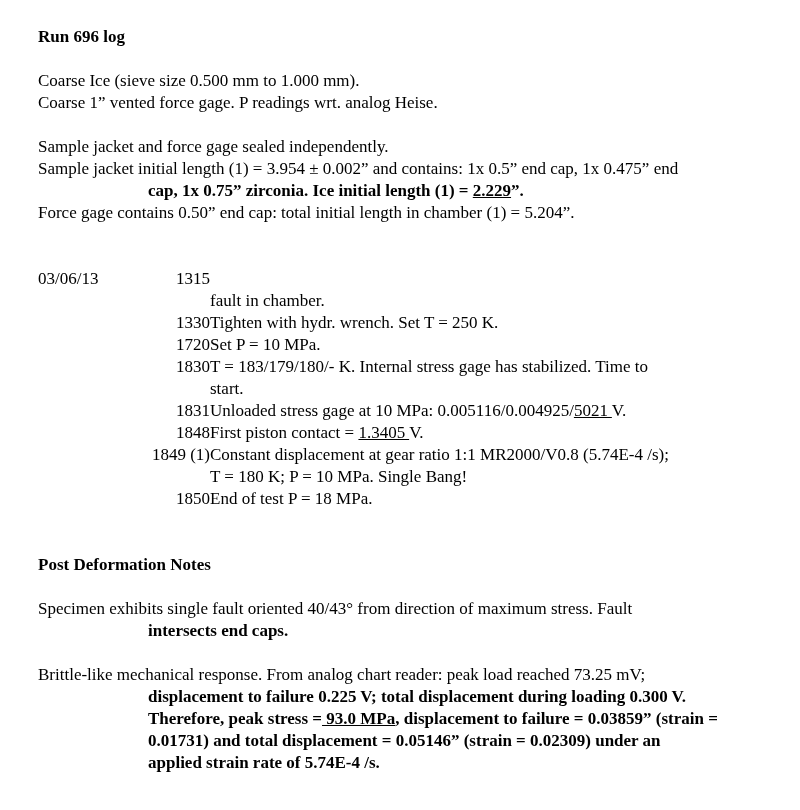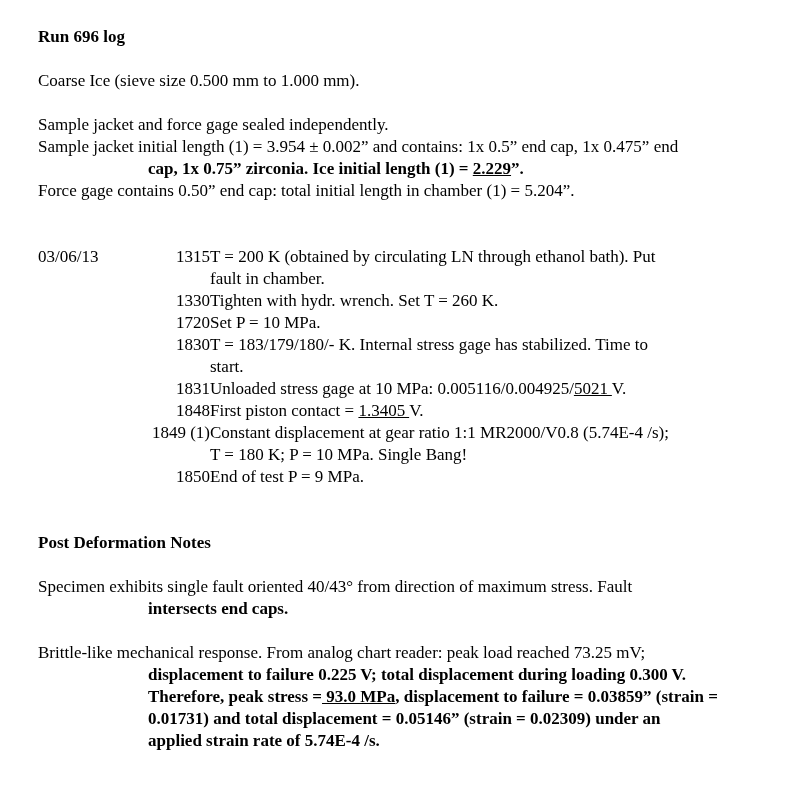--- a/index.html
+++ b/index.html
@@ -65,51 +65,51 @@
 <body>
 
 <div class="page">
 
   <div class="line bold">Run 696 log</div>
 
   <div class="sp1"></div>
 
   <div>
     <div class="line">Coarse Ice (sieve size 0.500 mm to 1.000 mm).</div>
+    <div class="line">Coarse 1” vented force gage. P readings wrt. analog Heise.</div>
   </div>
 
   <div class="sp1"></div>
 
   <div>
     <div class="line">Sample jacket and force gage sealed independently.</div>
     <div class="line">Sample jacket initial length (1) = 3.954 ± 0.002” and contains: 1x 0.5” end cap, 1x 0.475” end</div>
     <div class="line hang"><span class="seg">cap, 1x 0.75” zirconia. Ice initial length (1) = </span><span class="u">2.229</span><span class="seg">”.</span></div>
     <div class="line">Force gage contains 0.50” end cap: total initial length in chamber (1) = 5.204”.</div>
   </div>
 
   <div class="sp2"></div>
 
   <div>
 
     <div class="log-row">
       <div class="log-col-date">03/06/13</div>
       <div class="log-col-time">1315</div>
-      <div class="log-col-desc">T = 200 K (obtained by circulating LN through ethanol bath). Put</div>
     </div>
 
     <div class="log-row">
       <div class="log-col-date"></div>
       <div class="log-col-time"></div>
       <div class="log-col-desc">fault in chamber.</div>
     </div>
 
     <div class="log-row">
       <div class="log-col-date"></div>
       <div class="log-col-time">1330</div>
-      <div class="log-col-desc">Tighten with hydr. wrench. Set T = 260 K.</div>
+      <div class="log-col-desc">Tighten with hydr. wrench. Set T = 250 K.</div>
     </div>
 
     <div class="log-row">
       <div class="log-col-date"></div>
       <div class="log-col-time">1720</div>
       <div class="log-col-desc">Set P = 10 MPa.</div>
     </div>
 
     <div class="log-row">
       <div class="log-col-date"></div>
@@ -143,21 +143,21 @@
 
     <div class="log-row">
       <div class="log-col-date"></div>
       <div class="log-col-time"></div>
       <div class="log-col-desc">T = 180 K; P = 10 MPa. Single Bang!</div>
     </div>
 
     <div class="log-row">
       <div class="log-col-date"></div>
       <div class="log-col-time">1850</div>
-      <div class="log-col-desc">End of test P = 9 MPa.</div>
+      <div class="log-col-desc">End of test P = 18 MPa.</div>
     </div>
 
   </div>
 
   <div class="sp2"></div>
 
   <div class="line bold">Post Deformation Notes</div>
 
   <div class="sp1"></div>
 

